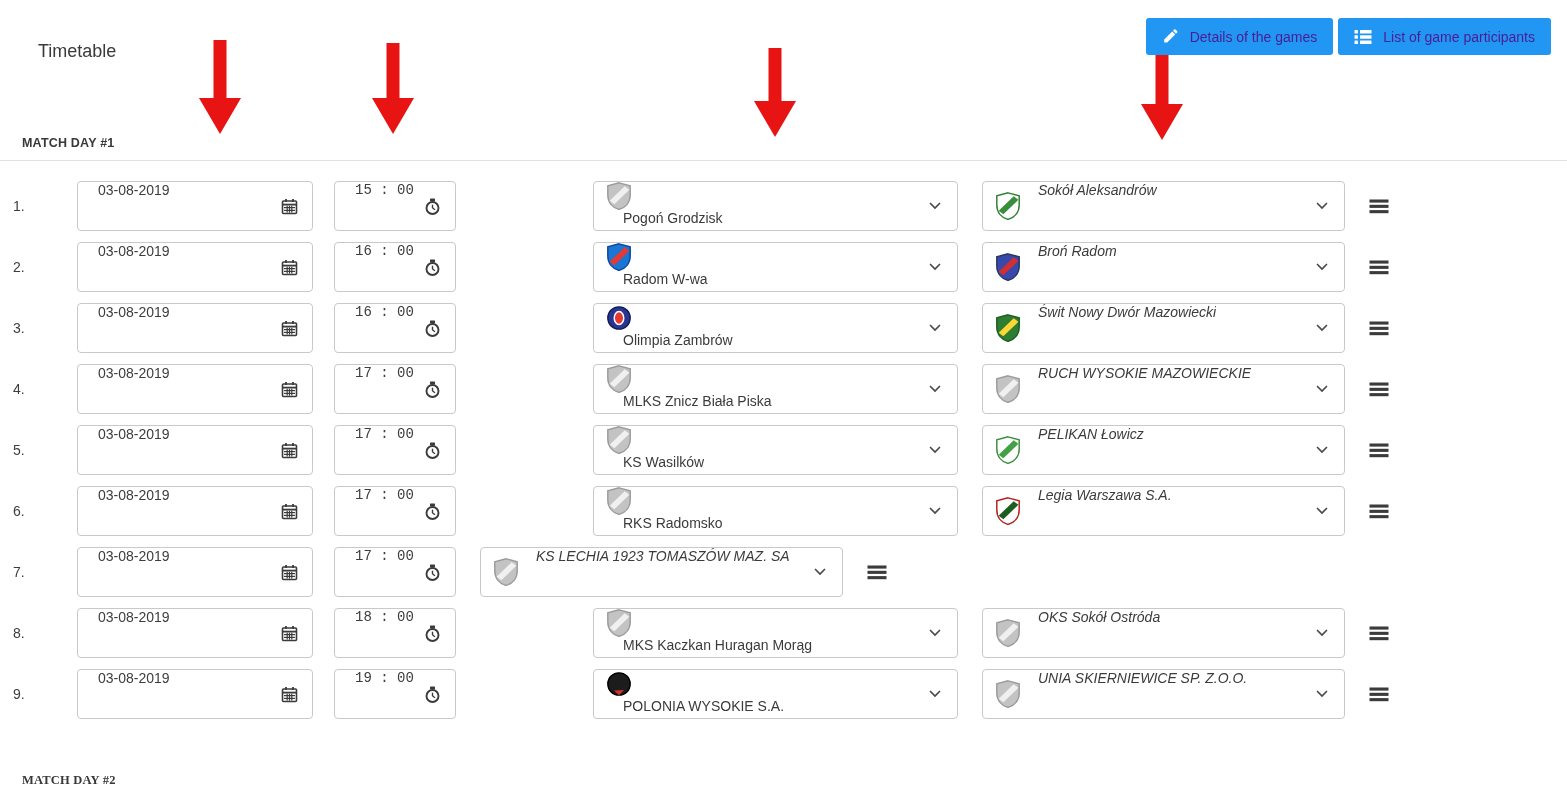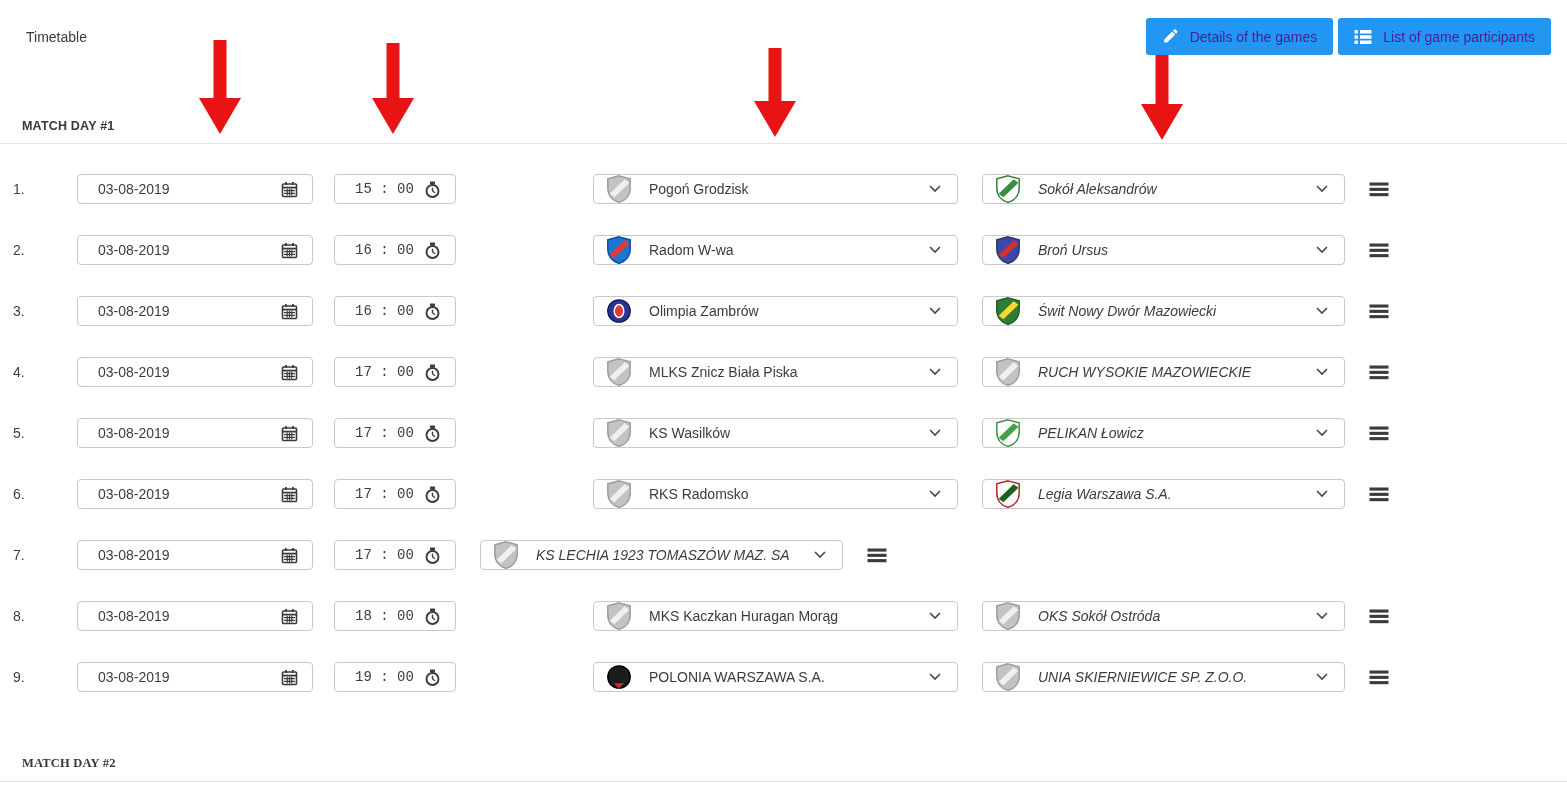--- a/index.html
+++ b/index.html
@@ -1,39 +1,39 @@
 <!DOCTYPE html>
 <html><head>
 <meta charset="utf-8">
 <style>
   html,body{margin:0;padding:0;background:#fff;}
   body{font-family:"Liberation Sans","DejaVu Sans",sans-serif;color:#3d3d3d;}
   .page{position:relative;width:1567px;height:789px;background:#fff;overflow:hidden;}
 
-  .topbar h1{margin:4px;padding:25px 0 0 22px;font-size:14px;font-weight:400;color:#3a3a3a;}
+  .topbar h1{margin:16px;padding:25px 0 0 22px;font-size:18px;font-weight:400;color:#3a3a3a;}
   .btns{position:absolute;top:18px;right:16px;display:flex;gap:5px;z-index:5;}
   .btn{display:flex;align-items:center;gap:11px;height:37px;padding:0 16px;background:#2196f3;
        color:#4c1d95;border:none;border-radius:3px;font-size:14px;font-family:inherit;cursor:pointer;}
   .btn .bicon{display:flex;align-items:center;}
 
   .mdtitle{margin-left:22px;font-size:12.5px;font-weight:700;color:#383838;letter-spacing:.2px;}
   .sec1 .mdtitle{margin-top:74px;}
   .divider{border-top:1px solid #e2e2e2;margin-top:10px;}
 
   .rows{margin:26px 0 0 13px;}
   .match-row{display:flex;align-items:center;height:38px;margin-bottom:23px;}
   .rownum{width:64px;font-size:14px;color:#3d3d3d;}
-  .field{display:flex;align-items:center;border:1px solid #c9c9c9;border-radius:4px;height:30px;
+  .field{display:flex;border:1px solid #c9c9c9;border-radius:4px;height:50px;
          box-sizing:border-box;background:#fff;}
   .dval{font-size:14px;color:#3d3d3d;}
   .date{width:236px;padding:0 13px 0 20px;justify-content:space-between;cursor:pointer;}
   .time{width:122px;margin-left:21px;padding:0 13px 0 20px;justify-content:space-between;cursor:pointer;font-family:Liberation Mono, monospace;}
   .ficon{display:flex;align-items:center;cursor:pointer;}
   .select{position:relative;cursor:pointer;padding:0 40px 0 12px;}
-  .home{width:365px;margin-left:137px;}
+  .home{width:365px;margin-left:137px;flex-direction:column;}
   .away{width:363px;margin-left:24px;font-style:italic;}
   .logo{display:flex;align-items:center;}
   .teamname{margin-left:17px;font-size:14px;color:#3b3b3b;white-space:nowrap;overflow:hidden;}
   .chev{position:absolute;right:16px;top:50%;transform:translateY(-50%);display:flex;}
   .burger{margin-left:24px;display:flex;align-items:center;cursor:pointer;}
 
   .sec2 .mdtitle{margin-top:60px;font-family:Liberation Serif, serif;}
   .arrow{position:absolute;z-index:1;pointer-events:none;}
 </style>
 </head>
@@ -201,21 +201,21 @@
               <svg width="26" height="28" viewBox="0 0 24 27">
                 <defs>
                   <clipPath id="cp4">
                     <path d="M12 .8 L22.8 3.6 V12.2 C22.8 19.6 18.3 24.7 12 26.4 C5.7 24.7 1.2 19.6 1.2 12.2 V3.6 Z"></path>
                   </clipPath>
                 </defs>
                 <path d="M12 .8 L22.8 3.6 V12.2 C22.8 19.6 18.3 24.7 12 26.4 C5.7 24.7 1.2 19.6 1.2 12.2 V3.6 Z" fill="#3949ab" stroke="#28355e" stroke-width="1.4"></path>
                 <path d="M3 18 L17.5 4 L22 7.5 L7.5 21.5 Z" fill="#d32f2f" clip-path="url(#cp4)"></path>
               </svg>
             </span>
-            <span class="teamname">Broń Ursus</span>
+            <span class="teamname">Broń Radom</span>
             <span class="chev">
               <svg width="12" height="8" viewBox="0 0 12 8">
                 <polyline points="1.5,1.5 6,6 10.5,1.5" fill="none" stroke="#4a4a4a" stroke-width="1.7" stroke-linecap="round"></polyline>
               </svg>
             </span>
           </div>
           <div class="burger">
             <svg width="20" height="15" viewBox="0 0 20 15">
               <rect x="0.5" y="0.5" width="19" height="3.1" fill="#3b3b3b"></rect>
               <rect x="0.5" y="5.8" width="19" height="3.1" fill="#3b3b3b"></rect>
@@ -678,21 +678,21 @@
               </svg>
             </span>
           </div>
           <div class="field select home">
             <span class="logo">
               <svg width="26" height="28" viewBox="0 0 24 27">
                 <circle cx="12" cy="13.5" r="10.8" fill="#1c1c1c" stroke="#000000" stroke-width="1.3"></circle>
                 <path d="M7.2 19.8 L12 24.3 L16.8 19.4 Z" fill="#d32f2f"></path>
               </svg>
             </span>
-            <span class="teamname">POLONIA WARSZAWA S.A.</span>
+            <span class="teamname">POLONIA WYSOKIE S.A.</span>
             <span class="chev">
               <svg width="12" height="8" viewBox="0 0 12 8">
                 <polyline points="1.5,1.5 6,6 10.5,1.5" fill="none" stroke="#4a4a4a" stroke-width="1.7" stroke-linecap="round"></polyline>
               </svg>
             </span>
           </div>
           <div class="field select away">
             <span class="logo">
               <svg width="26" height="28" viewBox="0 0 24 27">
                 <defs>

